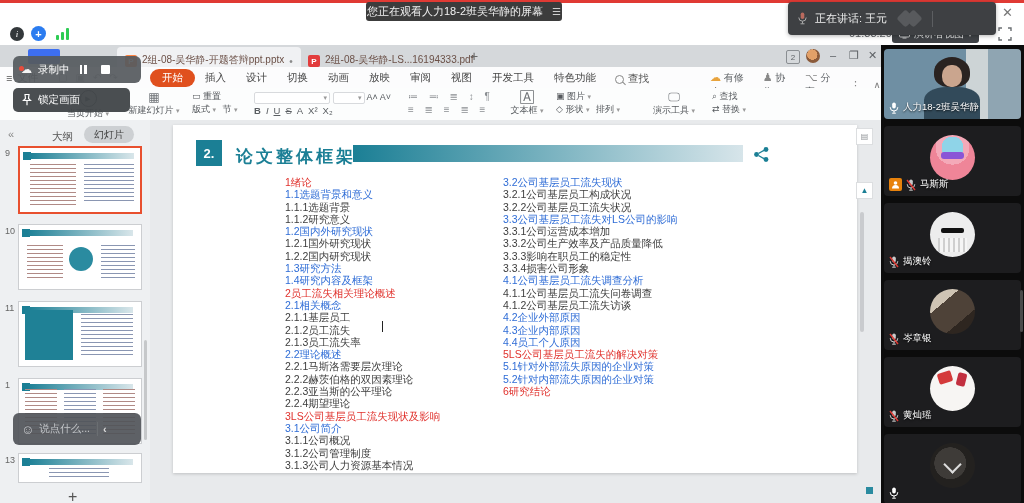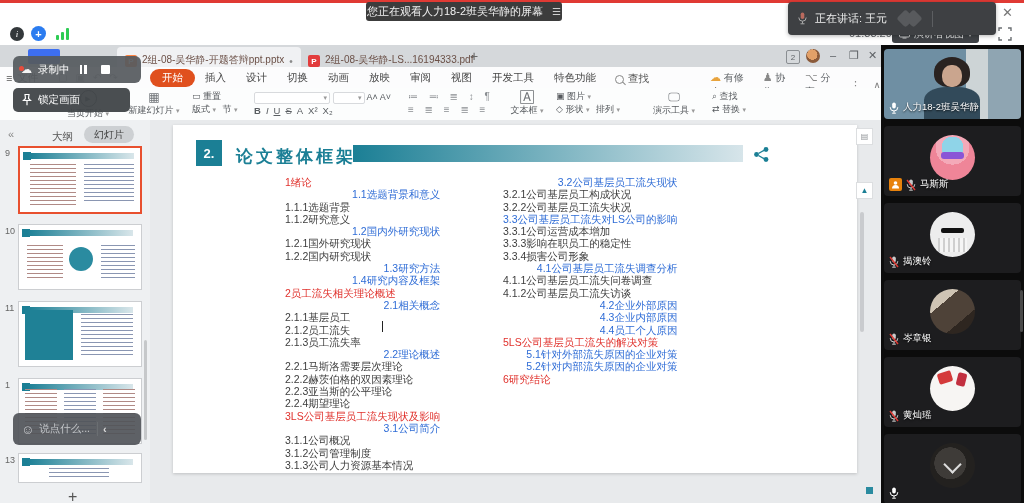--- a/index.html
+++ b/index.html
@@ -97,21 +97,21 @@
   
   #stage{left:150px;top:75px;width:731px;height:403px;background:#e8eaec;}
   #slide{left:23px;top:5px;width:684px;height:348px;background:#fff;box-shadow:0 1px 3px rgba(0,0,0,.18);}
   #s-num{left:23px;top:15px;width:26px;height:26px;background:#1b7f95;color:#fff;font-size:13px;font-weight:bold;display:flex;align-items:center;justify-content:center;}
   #s-title{left:63px;top:20px;color:#1b7f95;font-size:17px;font-weight:bold;letter-spacing:3px;}
   #s-bar{left:180px;top:20px;width:390px;height:17px;background:linear-gradient(90deg,#1b7f95,#d7e5ea);}
   #s-share{left:580px;top:21px;}
   .ocol{position:absolute;top:51px;font-size:10.5px;line-height:12.3px;white-space:nowrap;}
   #ocol-left{left:112px;}
   #ocol-right{left:330px;}
-  .c-r{color:#e0312c;}.c-b{color:#2e6cd6;text-align:right;}.c-d{color:#3c3c3c;}
+  .c-r{color:#e0312c;}.c-b{color:#2e6cd6;}.c-d{color:#3c3c3c;}
   #cursor{left:209px;top:196px;width:1px;height:11px;background:#222;}
   #sv-btn1{left:706px;top:8px;width:15px;height:15px;background:#fff;border:1px solid #dcdee0;color:#8a8e92;font-size:8px;display:flex;align-items:center;justify-content:center;}
   #sv-btn2{left:706px;top:62px;width:15px;height:15px;background:#fff;border:1px solid #dcdee0;color:#1b7f95;font-size:8px;display:flex;align-items:center;justify-content:center;}
   #sv-scroll{left:710px;top:92px;width:4px;height:120px;background:#c9cbce;border-radius:2px;}
   #cornersq{left:716px;top:367px;width:7px;height:7px;background:#2a8ba0;}
   
   .ovl{position:absolute;display:flex;align-items:center;color:#fff;z-index:40;}
   #rec{left:13px;top:56px;width:112px;height:27px;background:rgba(86,90,95,.93);border-radius:6px;padding:0 8px;gap:6px;}
   #rec .cl{position:relative;color:#f4f4f4;font-size:11px;}
   #rec .cl::after{content:"";position:absolute;left:-2px;top:3px;width:5px;height:5px;border-radius:50%;background:#e74c3c;}
@@ -428,20 +428,21 @@
             <div class="c-d">3.1.2公司管理制度</div>
             <div class="c-d">3.1.3公司人力资源基本情况</div>
           </div>
         <div id="ocol-right" class="ocol">
 
         <div class="c-b">3.2公司基层员工流失现状</div>
             <div class="c-d">3.2.1公司基层员工构成状况</div>
             <div class="c-d">3.2.2公司基层员工流失状况</div>
             <div class="c-b">3.3公司基层员工流失对LS公司的影响</div>
             <div class="c-d">3.3.1公司运营成本增加</div>
+            <div class="c-d">3.3.2公司生产效率及产品质量降低</div>
             <div class="c-d">3.3.3影响在职员工的稳定性</div>
             <div class="c-d">3.3.4损害公司形象</div>
             <div class="c-b">4.1公司基层员工流失调查分析</div>
             <div class="c-d">4.1.1公司基层员工流失问卷调查</div>
             <div class="c-d">4.1.2公司基层员工流失访谈</div>
             <div class="c-b">4.2企业外部原因</div>
             <div class="c-b">4.3企业内部原因</div>
             <div class="c-b">4.4员工个人原因</div>
             <div class="c-r">5LS公司基层员工流失的解决对策</div>
             <div class="c-b">5.1针对外部流失原因的企业对策</div>

